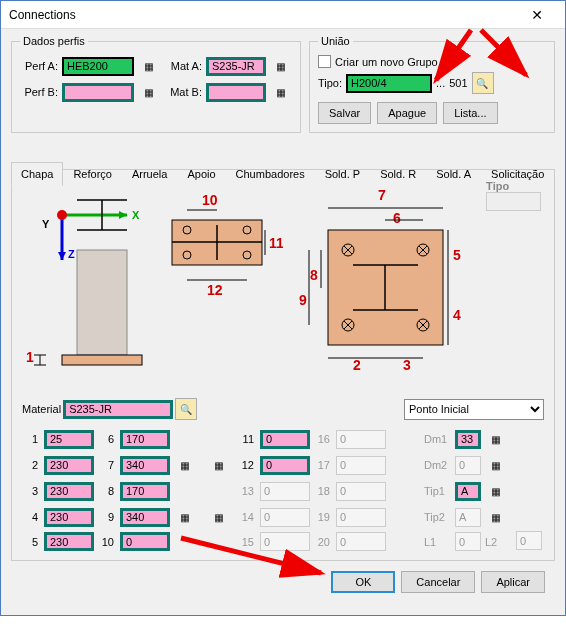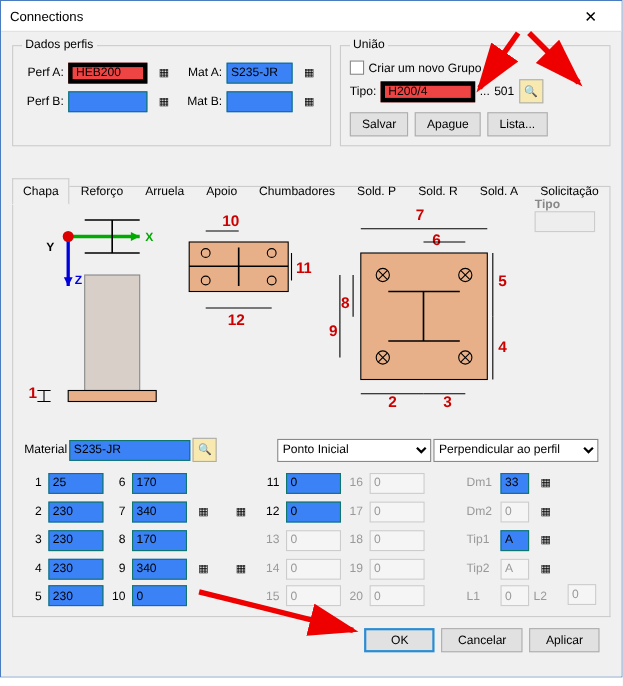--- a/index.html
+++ b/index.html
@@ -9,22 +9,22 @@
 .titlebar .title { flex: 1; font-size: 12px; color: #000; }
 .titlebar .close { width: 40px; text-align: center; font-size: 14px; color: #000; cursor: default; }
 .content { padding: 6px 10px 10px 10px; background: #f0f0f0; position: relative; }
 
 .toprow { display: flex; gap: 8px; }
 fieldset { border: 1px solid #ccc; padding: 4px 8px 8px 8px; margin: 0; }
 legend { font-size: 11px; padding: 0 3px; }
 
 .row { display: flex; align-items: center; gap: 4px; margin-top: 4px; }
 .lbl { width: 38px; text-align: right; }
-input[type=text] { height: 19px; border: 1px solid #0f766e; padding: 1px 3px; background: #3b82f6; }
-input.highlight { border: 4px solid #000000; background: #ef4444; }
+input[type=text] { height: 19px; border: 3px solid #0f766e; padding: 1px 3px; background: #f9a8d4; }
+input.highlight { border: 2px solid #000000; background: #22c55e; }
 .iconbtn { width: 22px; height: 22px; border: 1px solid #adadad; background: #e1e1e1; display: inline-flex; align-items: center; justify-content: center; font-size: 10px; }
 .iconbtn.flat { background: transparent; border: 1px solid transparent; }
 button.btn { height: 22px; border: 1px solid #adadad; background: #e1e1e1; padding: 0 10px; }
 .checkbox { display: inline-flex; align-items: center; gap: 4px; }
 .checkbox .box { width: 13px; height: 13px; border: 1px solid #888; background: #fff; }
 
 .tabs { display: flex; border-bottom: 1px solid #ccc; margin-top: 12px; }
 .tab { padding: 5px 9px; border: 1px solid transparent; border-bottom: none; cursor: default; position: relative; top: 17px; }
 .tab.active { border-color: #ccc; background: #f0f0f0; border-bottom: 1px solid #f0f0f0; }
 
@@ -210,21 +210,20 @@
           <div class="dropdown-dis"></div>
         </div>
       </div>
 
       <div class="matrow">
         <span>Material</span>
         <input type="text" style="width: 110px;" value="S235-JR">
         <span class="iconbtn" style="background:#f7e9b0">🔍</span>
         <span style="flex:1"></span>
         <select style="width:140px"><option>Ponto Inicial</option></select>
-        <select style="width:150px"><option>Perpendicular ao perfil</option></select>
       </div>
 
       <div class="grid">
         <span class="n">1</span>
           <input type="text" value="25" style="">
         <span class="n">6</span>
           <input type="text" value="170" style="">
         <span></span>
           <span></span>
         <span class="n">11</span>

